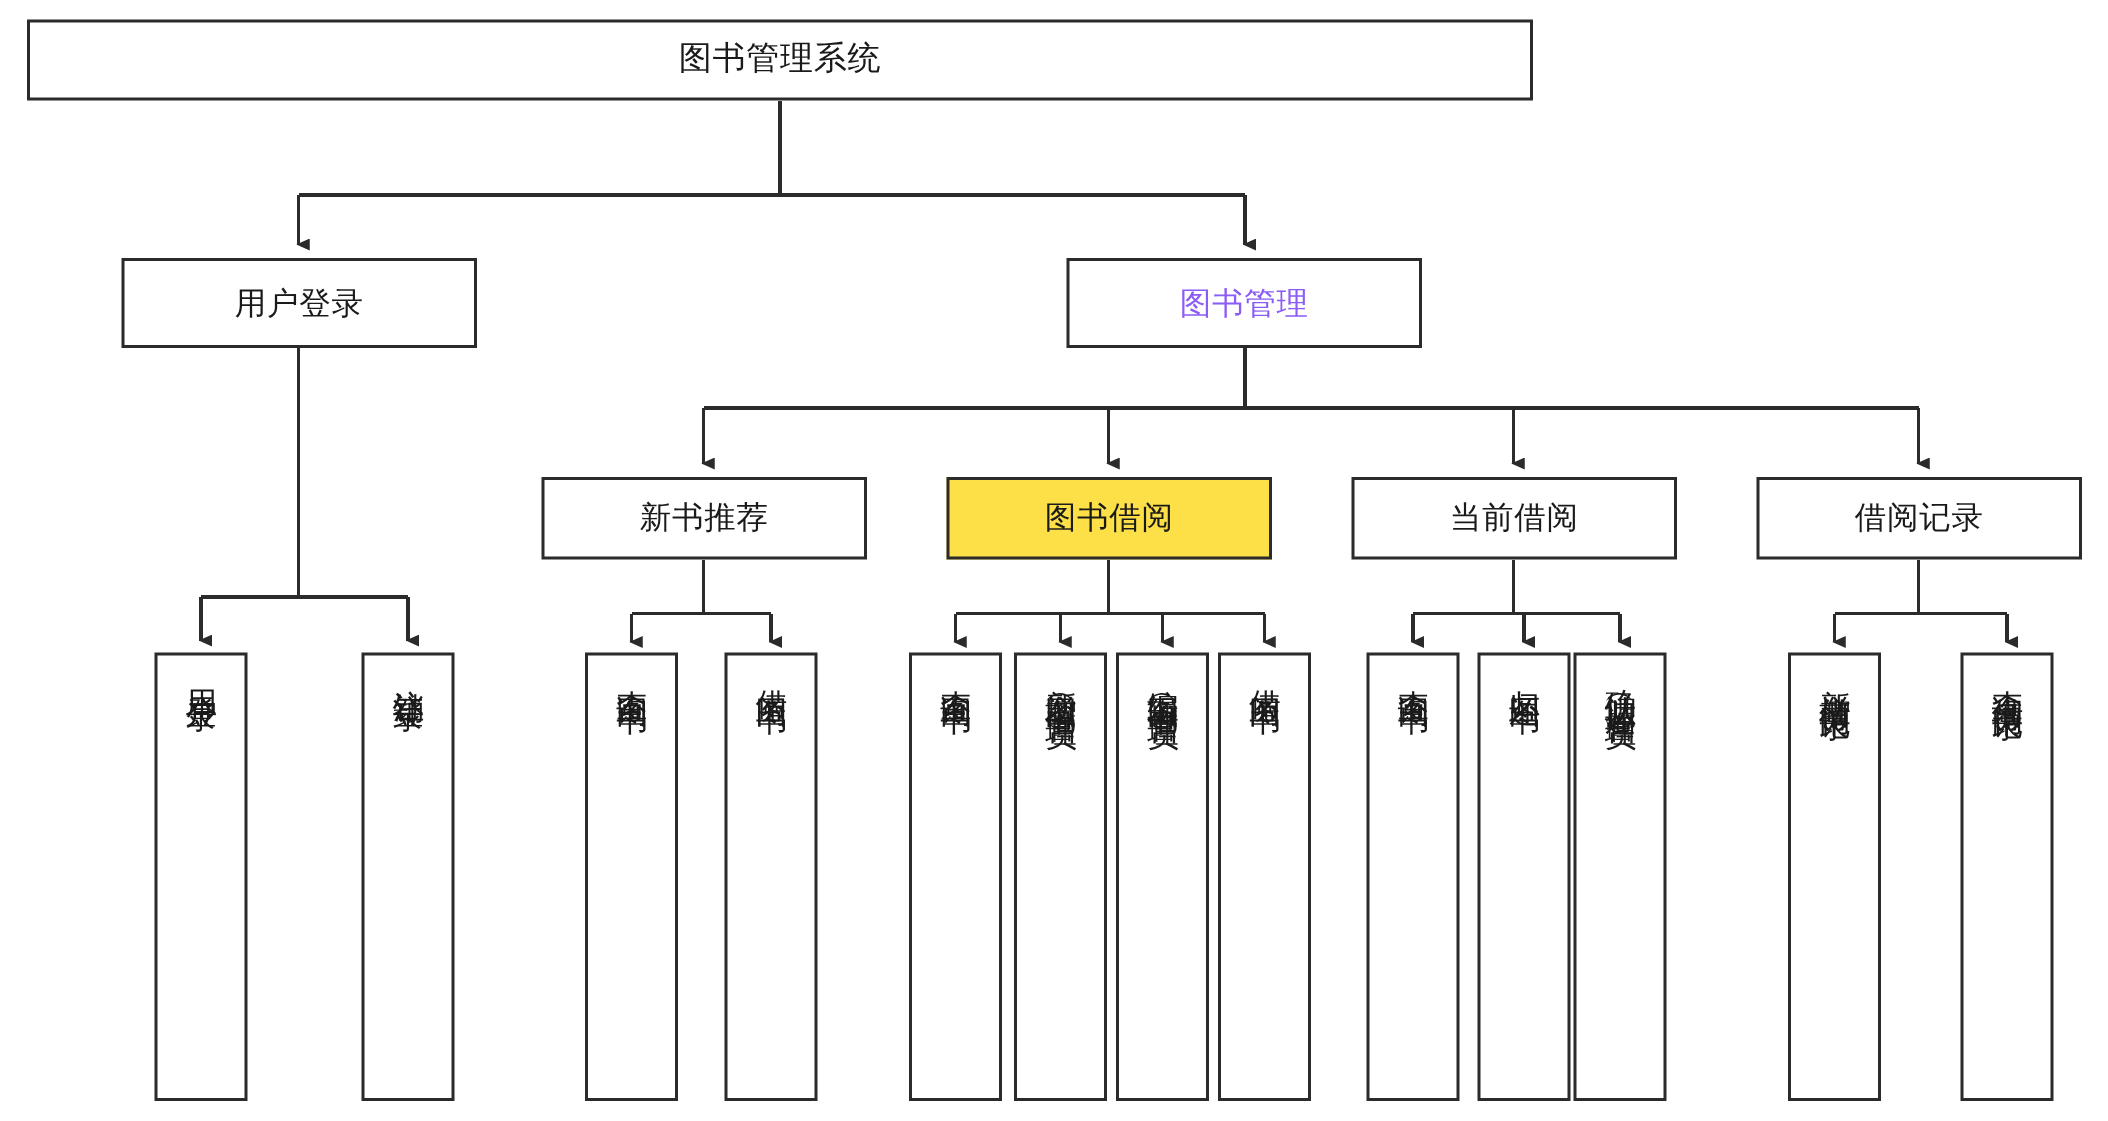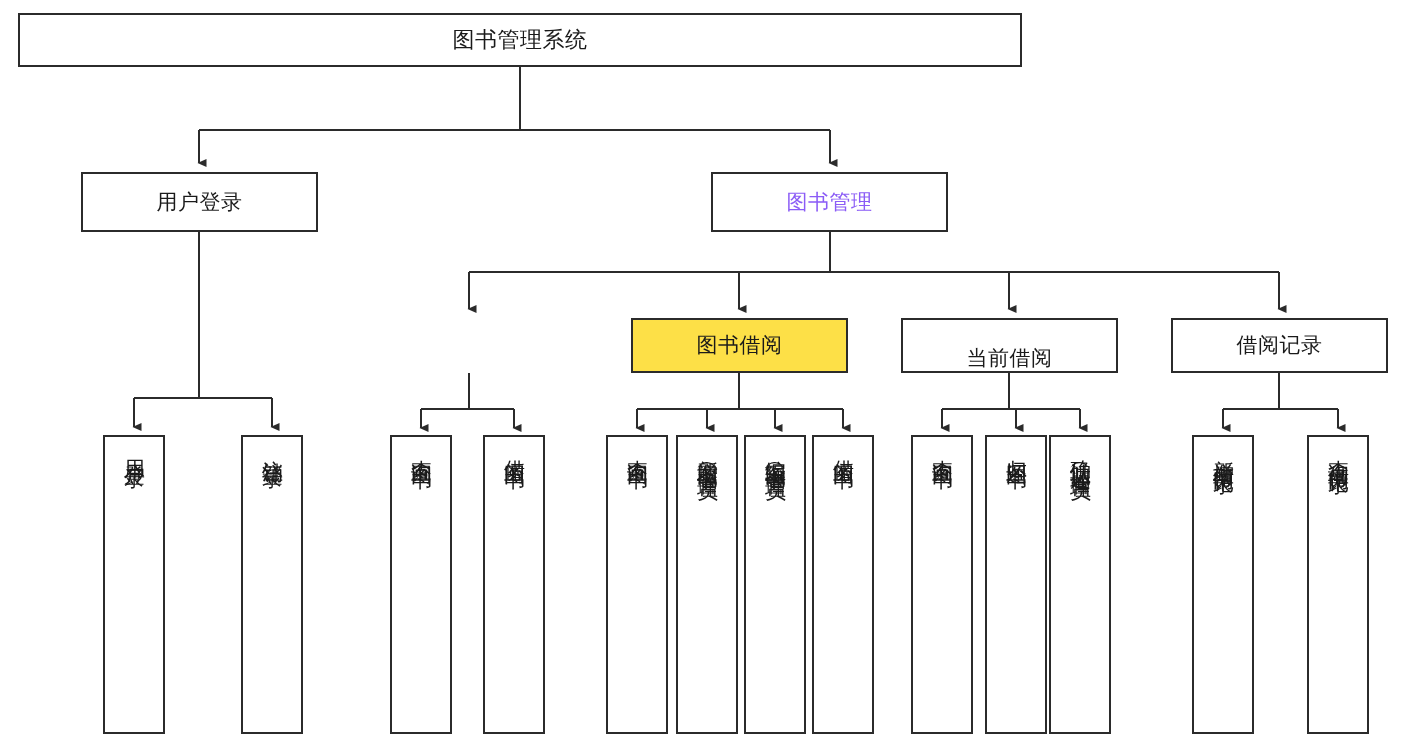--- a/index.html
+++ b/index.html
@@ -127,24 +127,27 @@
     <span class="node-label" style="color: rgb(26, 26, 26);">图书管理系统</span>
   </div>
 
   <div class="node horiz" style="left: 81px; top: 172px; width: 237px; height: 60px; border-color: rgb(43, 43, 43); background: rgb(255, 255, 255);">
     <span class="node-label" style="color: rgb(26, 26, 26);">用户登录</span>
   </div>
   <div class="node horiz" style="left: 711px; top: 172px; width: 237px; height: 60px; border-color: rgb(43, 43, 43); background: rgb(255, 255, 255);">
     <span class="node-label" style="color: #8b5cf6;">图书管理</span>
   </div>
 
+  <div class="node horiz" style="left: 361px; top: 318px; width: 217px; height: 55px; border-color: rgb(43, 43, 43); background: rgb(255, 255, 255);">
+    <span class="node-label" style="color: rgb(26, 26, 26);">新书推荐</span>
+  </div>
   <div class="node horiz" style="left: 631px; top: 318px; width: 217px; height: 55px; border-color: rgb(43, 43, 43); background: #fde047;">
     <span class="node-label" style="color: rgb(26, 26, 26);">图书借阅</span>
   </div>
-  <div class="node horiz" style="left: 901px; top: 318px; width: 217px; height: 55px; border-color: rgb(43, 43, 43); background: rgb(255, 255, 255); align-items: flex-end;">
+  <div class="node horiz" style="left: 901px; top: 318px; width: 217px; height: 55px; border-color: rgb(43, 43, 43); background: rgb(255, 255, 255);">
     <span class="node-label" style="color: rgb(26, 26, 26);">当前借阅</span>
   </div>
   <div class="node horiz" style="left: 1171px; top: 318px; width: 217px; height: 55px; border-color: rgb(43, 43, 43); background: rgb(255, 255, 255);">
     <span class="node-label" style="color: rgb(26, 26, 26);">借阅记录</span>
   </div>
 
   <div class="node vert" style="left: 103px; top: 435px; width: 62px; height: 299px; border-color: rgb(43, 43, 43); background: rgb(255, 255, 255);">
     <span class="node-label" style="color: rgb(26, 26, 26);">用户登录</span>
   </div>
   <div class="node vert" style="left: 241px; top: 435px; width: 62px; height: 299px; border-color: rgb(43, 43, 43); background: rgb(255, 255, 255);">

